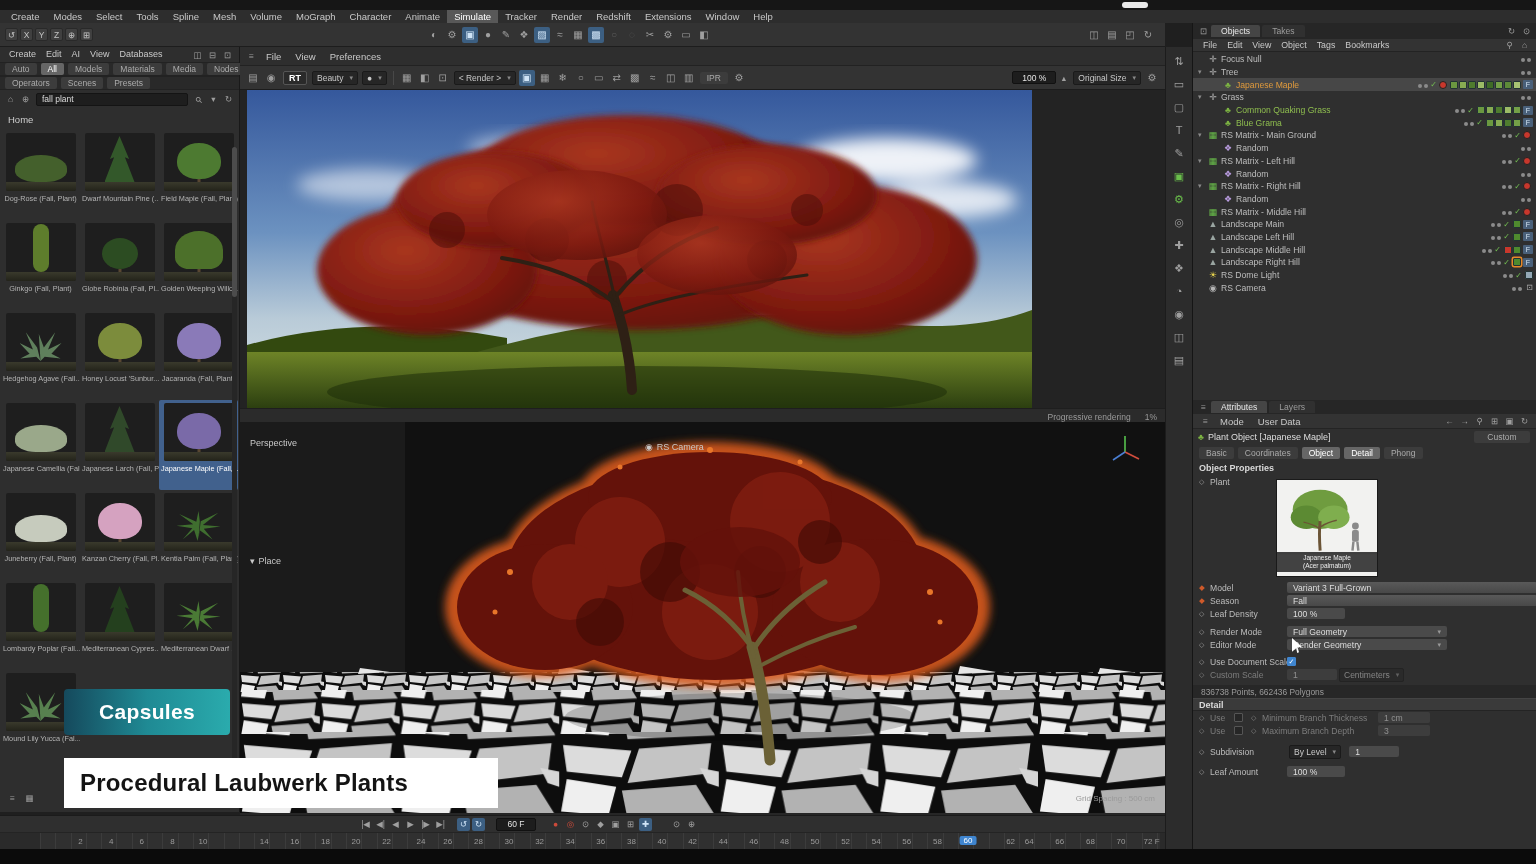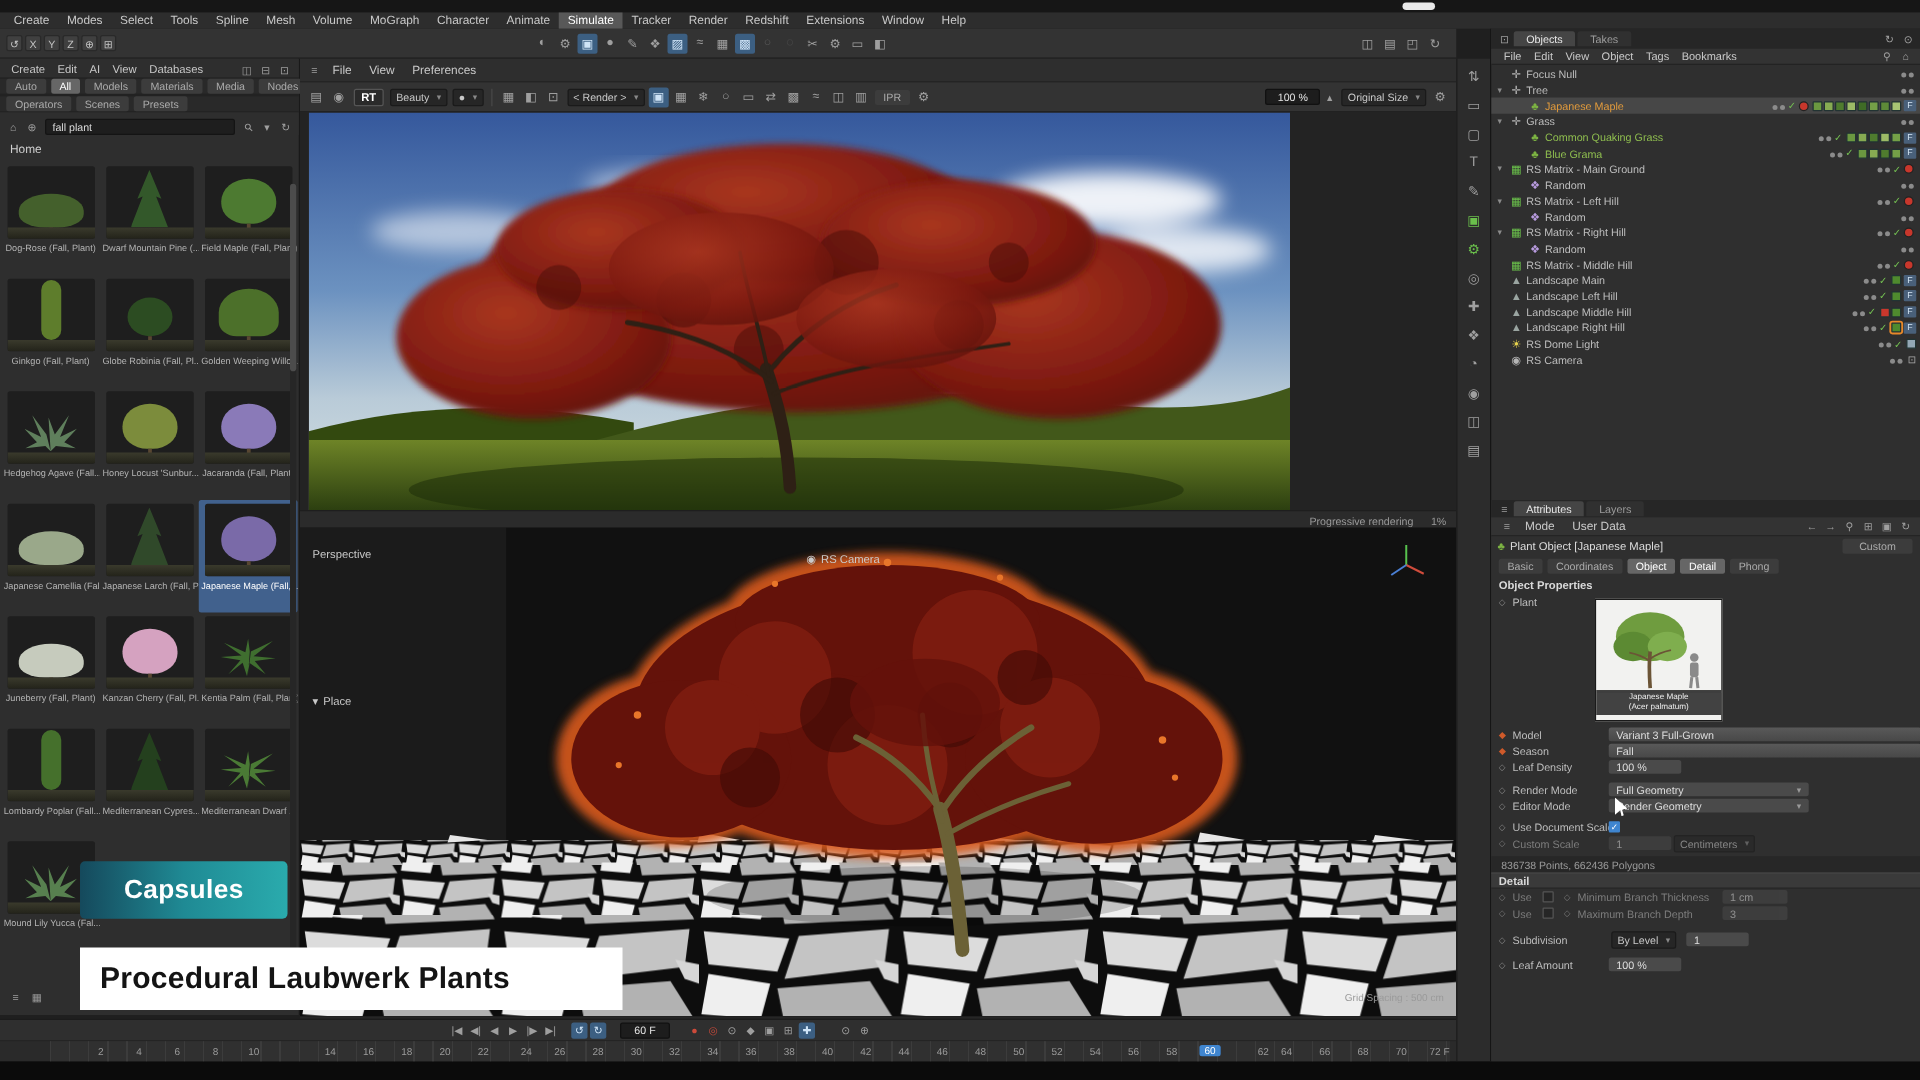--- a/index.html
+++ b/index.html
@@ -1,20 +1,20 @@
 <!DOCTYPE html>
 <html><head>
 <meta charset="utf-8">
 <style>
 *{margin:0;padding:0;box-sizing:border-box}
 body{background:#0b0b0b;width:1536px;height:864px;overflow:hidden}
 #app{position:relative;width:1536px;height:849px;background:#1f1f1f;
   font-family:Liberation Sans, sans-serif;font-size:9px;color:#b9b9b9;overflow:hidden}
 .abs{position:absolute}
-.flex{display:flex;align-items:flex-end}
+.flex{display:flex;align-items:center}
 .grow{flex:1}
 .ic{display:inline-flex;align-items:center;justify-content:center;min-width:16px;height:16px;
   font-size:10px;color:#9f9f9f;border-radius:2px;margin:0 1px}
 .ic[data-state="active"]{background:#3c5f82;color:#cfe4f7}
 .ic[data-state="disabled"]{opacity:.35}
 .ic.sm{min-width:13px;height:13px;font-size:8.5px}
 .sep{width:1px;height:14px;background:#484848;margin:0 4px}
 .chip{background:#3c3c3c;color:#ababab;padding:1px 7px;border-radius:2px;font-size:8.5px;margin:0 2px;white-space:nowrap}
 .chip[data-state="active"]{background:#666;color:#fff}
 .select{background:#262626;border:1px solid #1a1a1a;height:14px;display:inline-flex;align-items:center;

